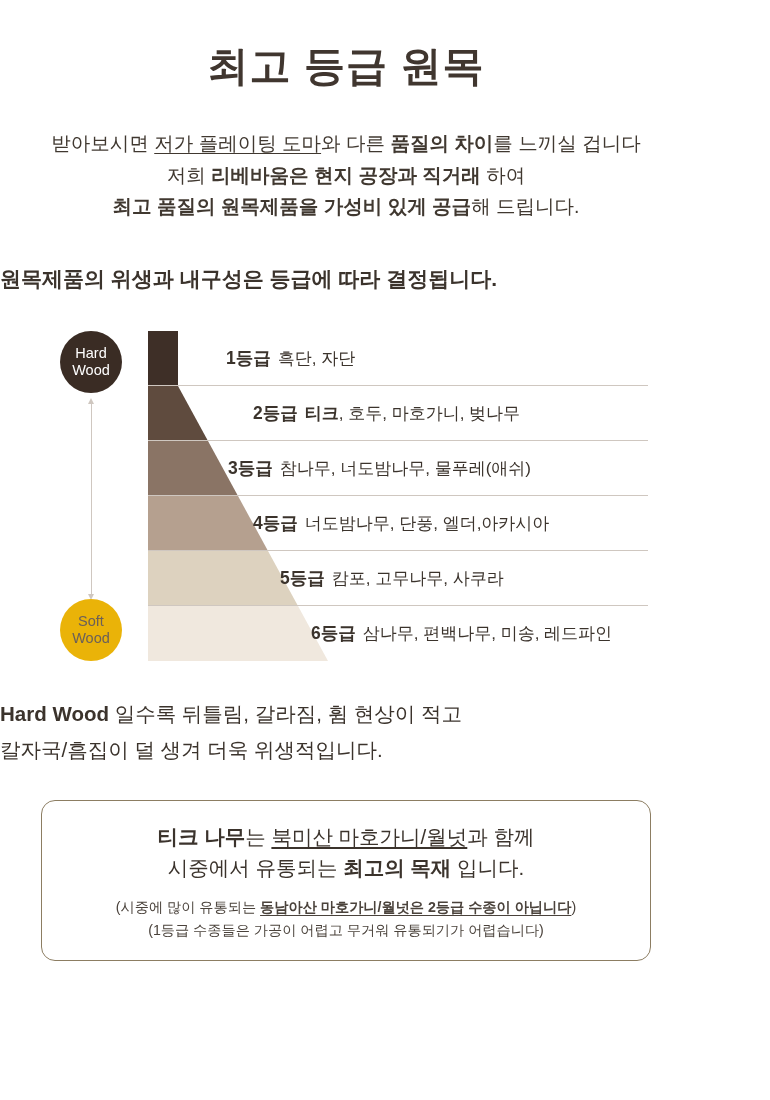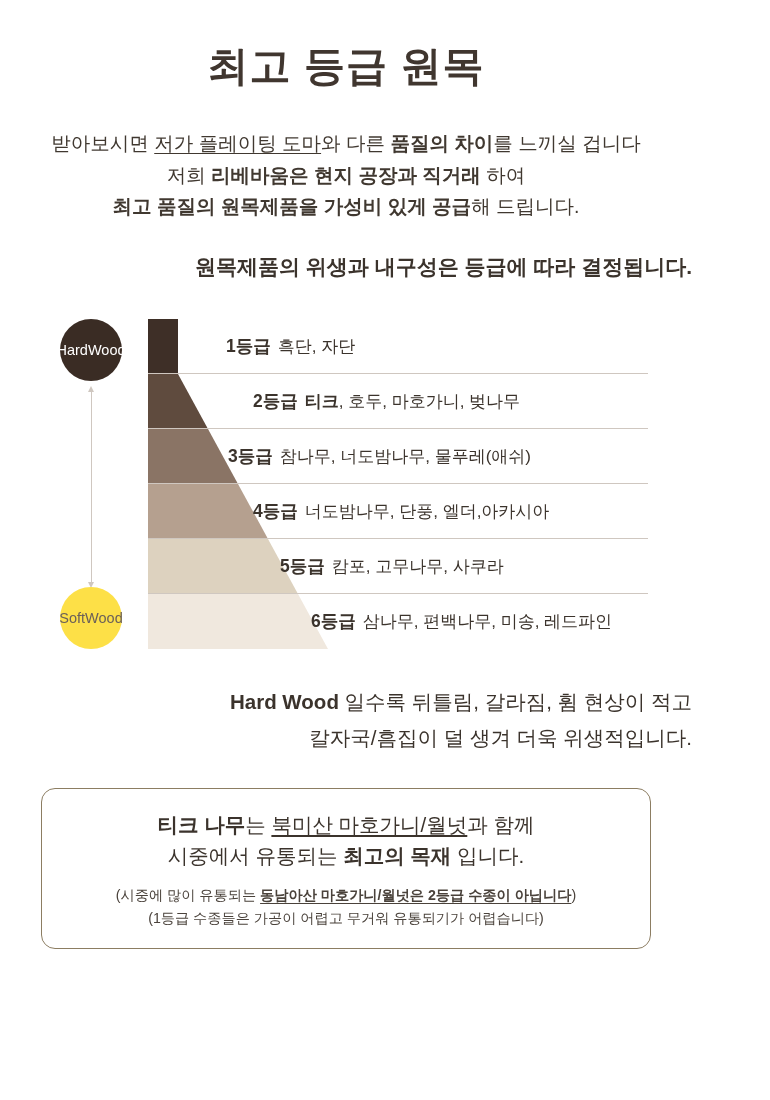--- a/index.html
+++ b/index.html
@@ -39,22 +39,22 @@
     margin-top: 37px;
     font-size: 19.5px;
     line-height: 1.62;
     color: #403830;
   }
   .intro .line { display: block; }
   .u { text-decoration: underline; text-underline-offset: 3px; }
   .b { font-weight: bold; }
 
   .subhead {
-    text-align: right;
-    margin-top: 30px;
+    text-align: left;
+    margin-top: 42px;
     font-size: 21px;
     font-weight: bold;
     color: #3b332c;
   }
 
   
   .chart {
     position: relative;
     margin: 30px auto 0 auto;
     width: 700px;
@@ -109,35 +109,35 @@
     top: 8px;
     width: 86px;
     height: 330px;
   }
   .pill {
     position: absolute;
     width: 62px;
     height: 62px;
     border-radius: 50%;
     display: flex;
-    flex-direction: row;
+    flex-direction: column;
     align-items: center;
     justify-content: center;
     font-size: 14.5px;
     line-height: 1.15;
     text-align: center;
   }
   .pill.hard {
     background: #3a2c24;
     color: #ffffff;
     top: 0px;
     left: 12px;
   }
   .pill.soft {
-    background: #fde047;
+    background: #eab308;
     color: #6b6059;
     top: 268px;
     left: 12px;
   }
   .axis-arrow {
     position: absolute;
     left: 43px;
     top: 72px;
     width: 1px;
     height: 192px;
@@ -156,21 +156,21 @@
     top: -5px;
     border-bottom: 6px solid #cfc7c0;
   }
   .axis-arrow:after {
     bottom: -5px;
     border-top: 6px solid #cfc7c0;
   }
 
   
   .midtext {
-    text-align: right;
+    text-align: left;
     margin-top: 28px;
     font-size: 20.5px;
     line-height: 1.75;
     color: #3b332c;
   }
   .midtext .line { display: block; }
 
   
   .box {
     margin: 32px auto 3px auto;

